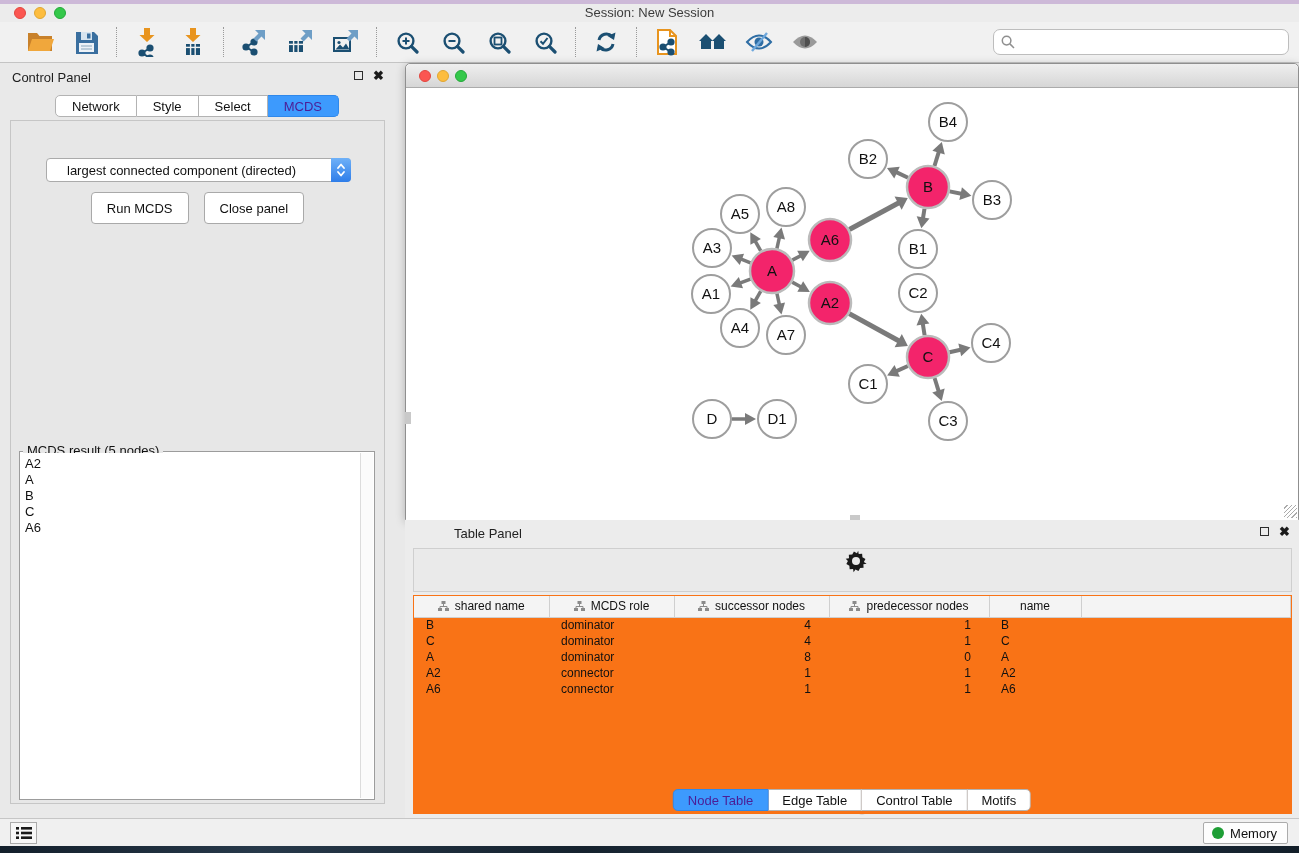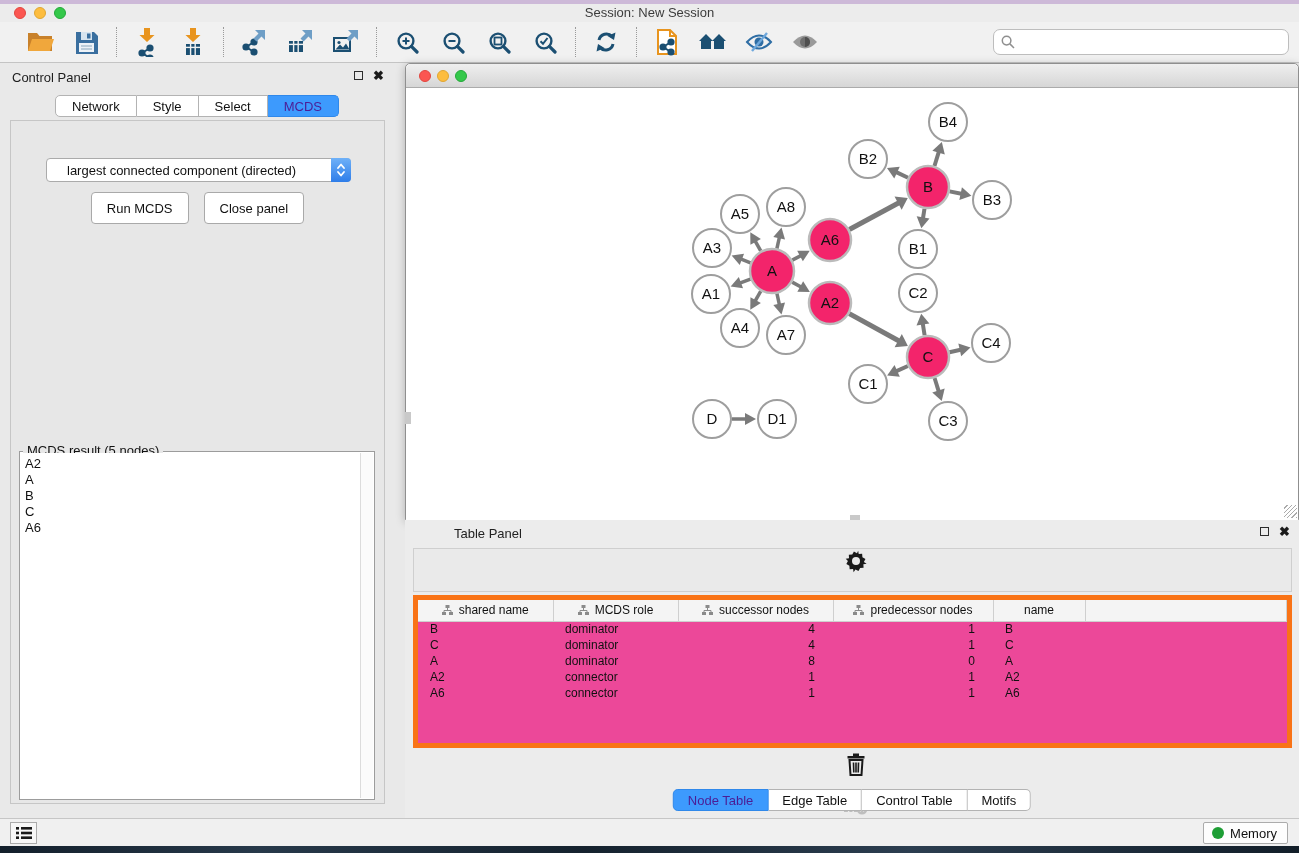--- a/index.html
+++ b/index.html
@@ -66,21 +66,21 @@
     background:repeating-linear-gradient(135deg, transparent 0 2px, #ABABAB 2px 3px); }
 
   
   .table-panel { position:absolute; left:405px; top:520px; width:894px; height:298px; background:#ECECEC; }
   .tp-head { position:absolute; left:0; top:0; width:100%; height:26px; }
   .tp-head .ph-title { position:absolute; left:13px; top:6px;margin-left:36px; }
   .tp-toolbar { position:absolute; left:8px; right:7px; top:28px; height:44px; background:#EAEAEA; border:1px solid #CFCFCF; display:flex; align-items:center; gap:22px; padding-left:6px;flex-direction:column; }
   .tp-btn { display:flex; align-items:center; justify-content:center; width:26px; height:26px; }
   .fx-label { font-size:20px; font-style:italic; font-family:"DejaVu Serif", serif; color:#AFAFAF; }
 
-  .data-table { position:absolute; left:8px; right:7px; top:75px; height:153px; background:#ec4899; border:5px solid #f97316; overflow:hidden; }
+  .data-table { position:absolute; left:8px; right:7px; top:75px; height:219px; background:#f97316; border:1px solid #f97316; overflow:hidden; }
   table.grid { border-collapse:collapse; width:100%; table-layout:fixed; }
   .grid th { height:21px; background:#F4F4F4; border-right:1px solid #CFCFCF; border-bottom:1px solid #CFCFCF; font-weight:normal; font-size:12px; color:#111; }
   .grid th .th-inner { display:flex; align-items:center; justify-content:center; gap:6px; }
   .grid td { font-size:12px; color:#111; height:16px; padding:0 12px; white-space:nowrap; overflow:hidden; }
   .grid td.num { text-align:right; padding-right:18px; }
   .tp-tabs { left:50%; transform:translateX(-50%); bottom:7px; }
   .tp-tabs .seg-tab { padding:0 14px; }
 
   
   .status-bar { position:absolute; left:0; top:818px; width:1299px; height:28px; background:#F0F0F0; border-top:1px solid #C6C6C6; }

